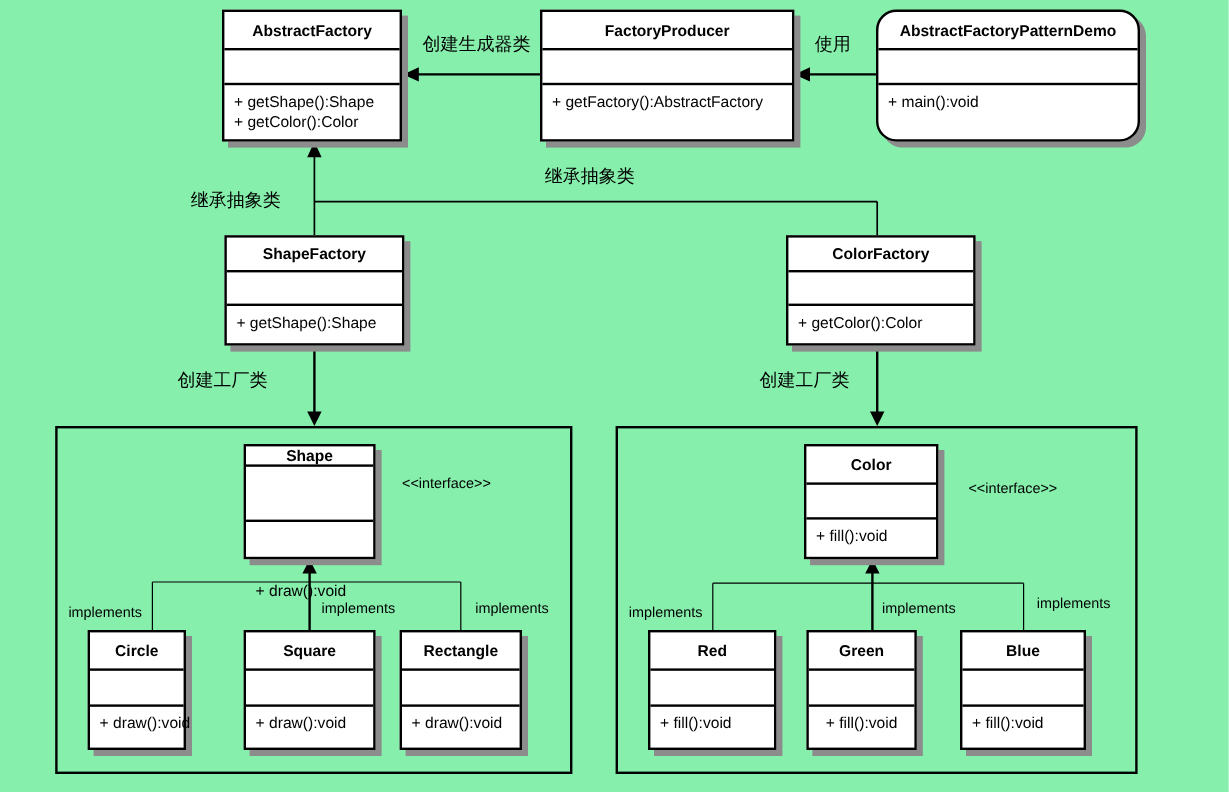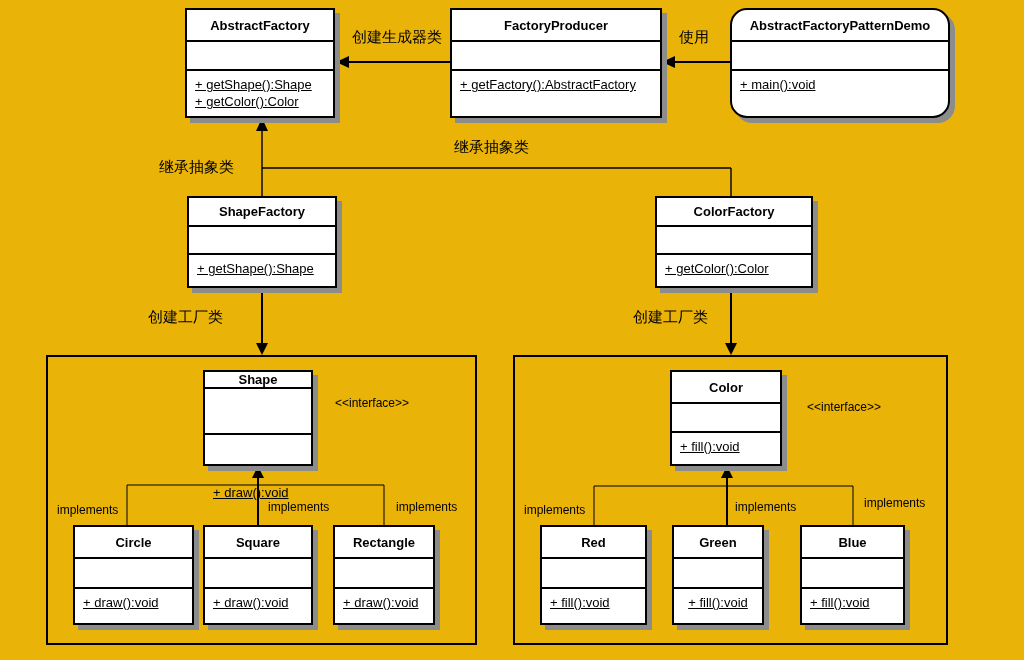--- a/index.html
+++ b/index.html
@@ -3,21 +3,21 @@
 <meta charset="utf-8">
 <style>
   html, body {
     margin: 0; padding: 0;
     background: #ffffff;
     font-family: "Liberation Sans", "DejaVu Sans", sans-serif;
   }
   #canvas {
     position: relative;
     width: 1024px; height: 660px;
-    background: #eab308;
+    background: #86efac;
     overflow: hidden;
   }
   
   .cls {
     position: absolute;
     box-sizing: border-box;
     background: #ffffff;
     border: 2px solid #000000;
     box-shadow: 5px 5px 0 0 #8c8c8c;
     display: flex;
@@ -34,21 +34,20 @@
   .cls-attrs {
     border-bottom: 2px solid #000000;
   }
   .cls-methods {
     flex: 1;
     padding: 5px 8px;
     font-size: 13px;
     line-height: 17px;
     color: #000000;
     white-space: nowrap;
-    text-decoration: underline;
   }
   .g-top  .cls-title { height: 30px; }
   .g-top  .cls-attrs { height: 27px; }
   .g-mid  .cls-title { height: 27px; }
   .g-mid  .cls-attrs { height: 26px; }
   .g-if   .cls-title { height: 30px; }
   .g-if   .cls-attrs { height: 27px; }
   .g-impl .cls-title { height: 30px; }
   .g-impl .cls-attrs { height: 28px; }
   
@@ -183,21 +182,21 @@
   </div>
 
   <div class="cls g-if" style="left:670px; top:370px; width:112px; height:96px;">
     <div class="cls-title">Color</div>
     <div class="cls-attrs"></div>
     <div class="cls-methods">
       <div>+ fill():void</div>
     </div>
   </div>
 
-  <div class="cls g-impl" style="left:73px; top:525px; width:121px; height:100px;">
+  <div class="cls g-impl" style="left:73px; top:525px; width:82px; height:100px;">
     <div class="cls-title">Circle</div>
     <div class="cls-attrs"></div>
     <div class="cls-methods">
       <div>+ draw():void</div>
     </div>
   </div>
 
   <div class="cls g-impl" style="left:203px; top:525px; width:110px; height:100px;">
     <div class="cls-title">Square</div>
     <div class="cls-attrs"></div>

